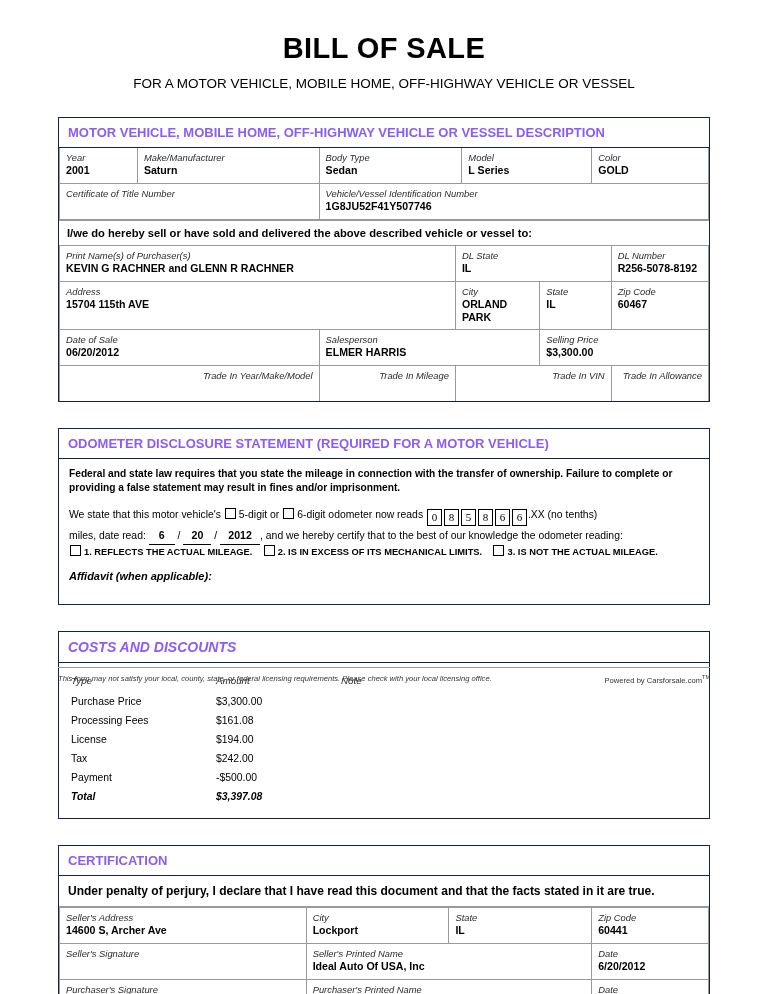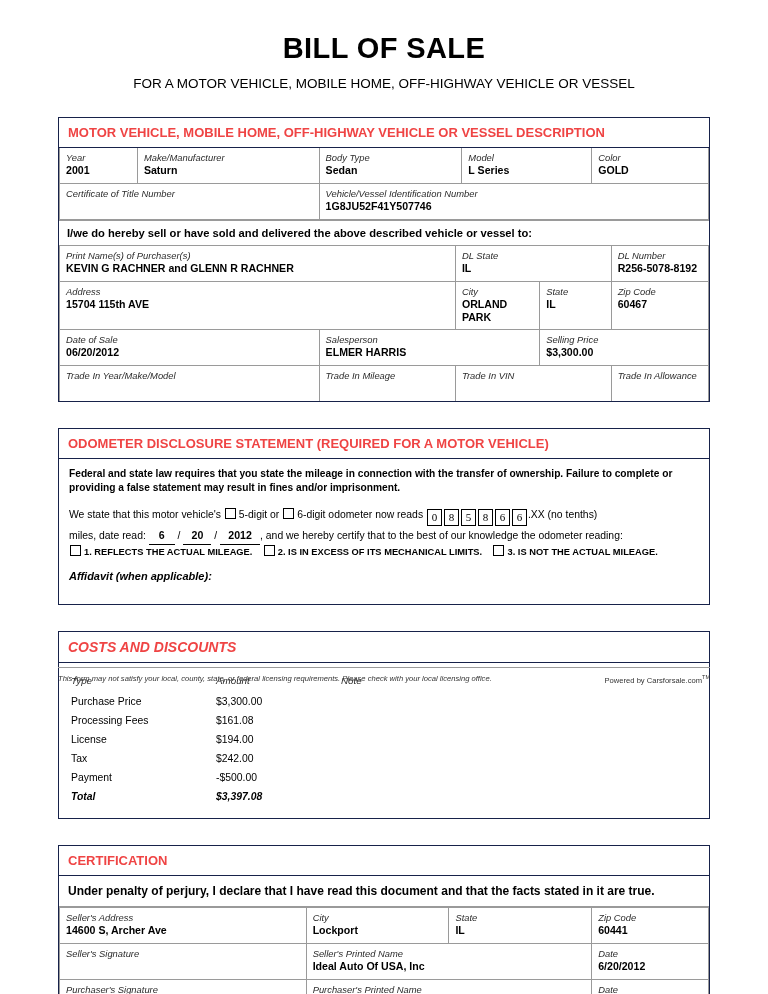--- a/index.html
+++ b/index.html
@@ -38,39 +38,39 @@
   
   .section {
     border: 1.4px solid #17224a;
     margin-top: 26px;
   }
   .section-head {
     border-bottom: 1.4px solid #17224a;
     padding: 7px 9px 7px 9px;
     font-size: 13px;
     font-weight: bold;
-    color: #ef4444;
+    color: #8b5cf6;
   }
   .section-head.italic { font-style: italic; font-size: 14px; }
 
   table.grid {
     width: 100%;
     border-collapse: collapse;
     table-layout: fixed;
   }
   table.grid td {
     border: 0.9px solid #9a9a9a;
     vertical-align: top;
     padding: 4px 6px 5px 6px;
     height: 26px;
   }
   td.nb-left { border-left: none; }
   td.nb-right { border-right: none; }
   tr.first-row td { border-top: none; }
-  tr.last-row td { border-bottom: none; }
+  tr.last-row td { border-bottom: none; text-align: right; }
 
   .lbl {
     font-size: 9.4px;
     font-style: italic;
     color: #2b2b2b;
     line-height: 11px;
     display: block;
   }
   .val {
     font-size: 10.6px;

